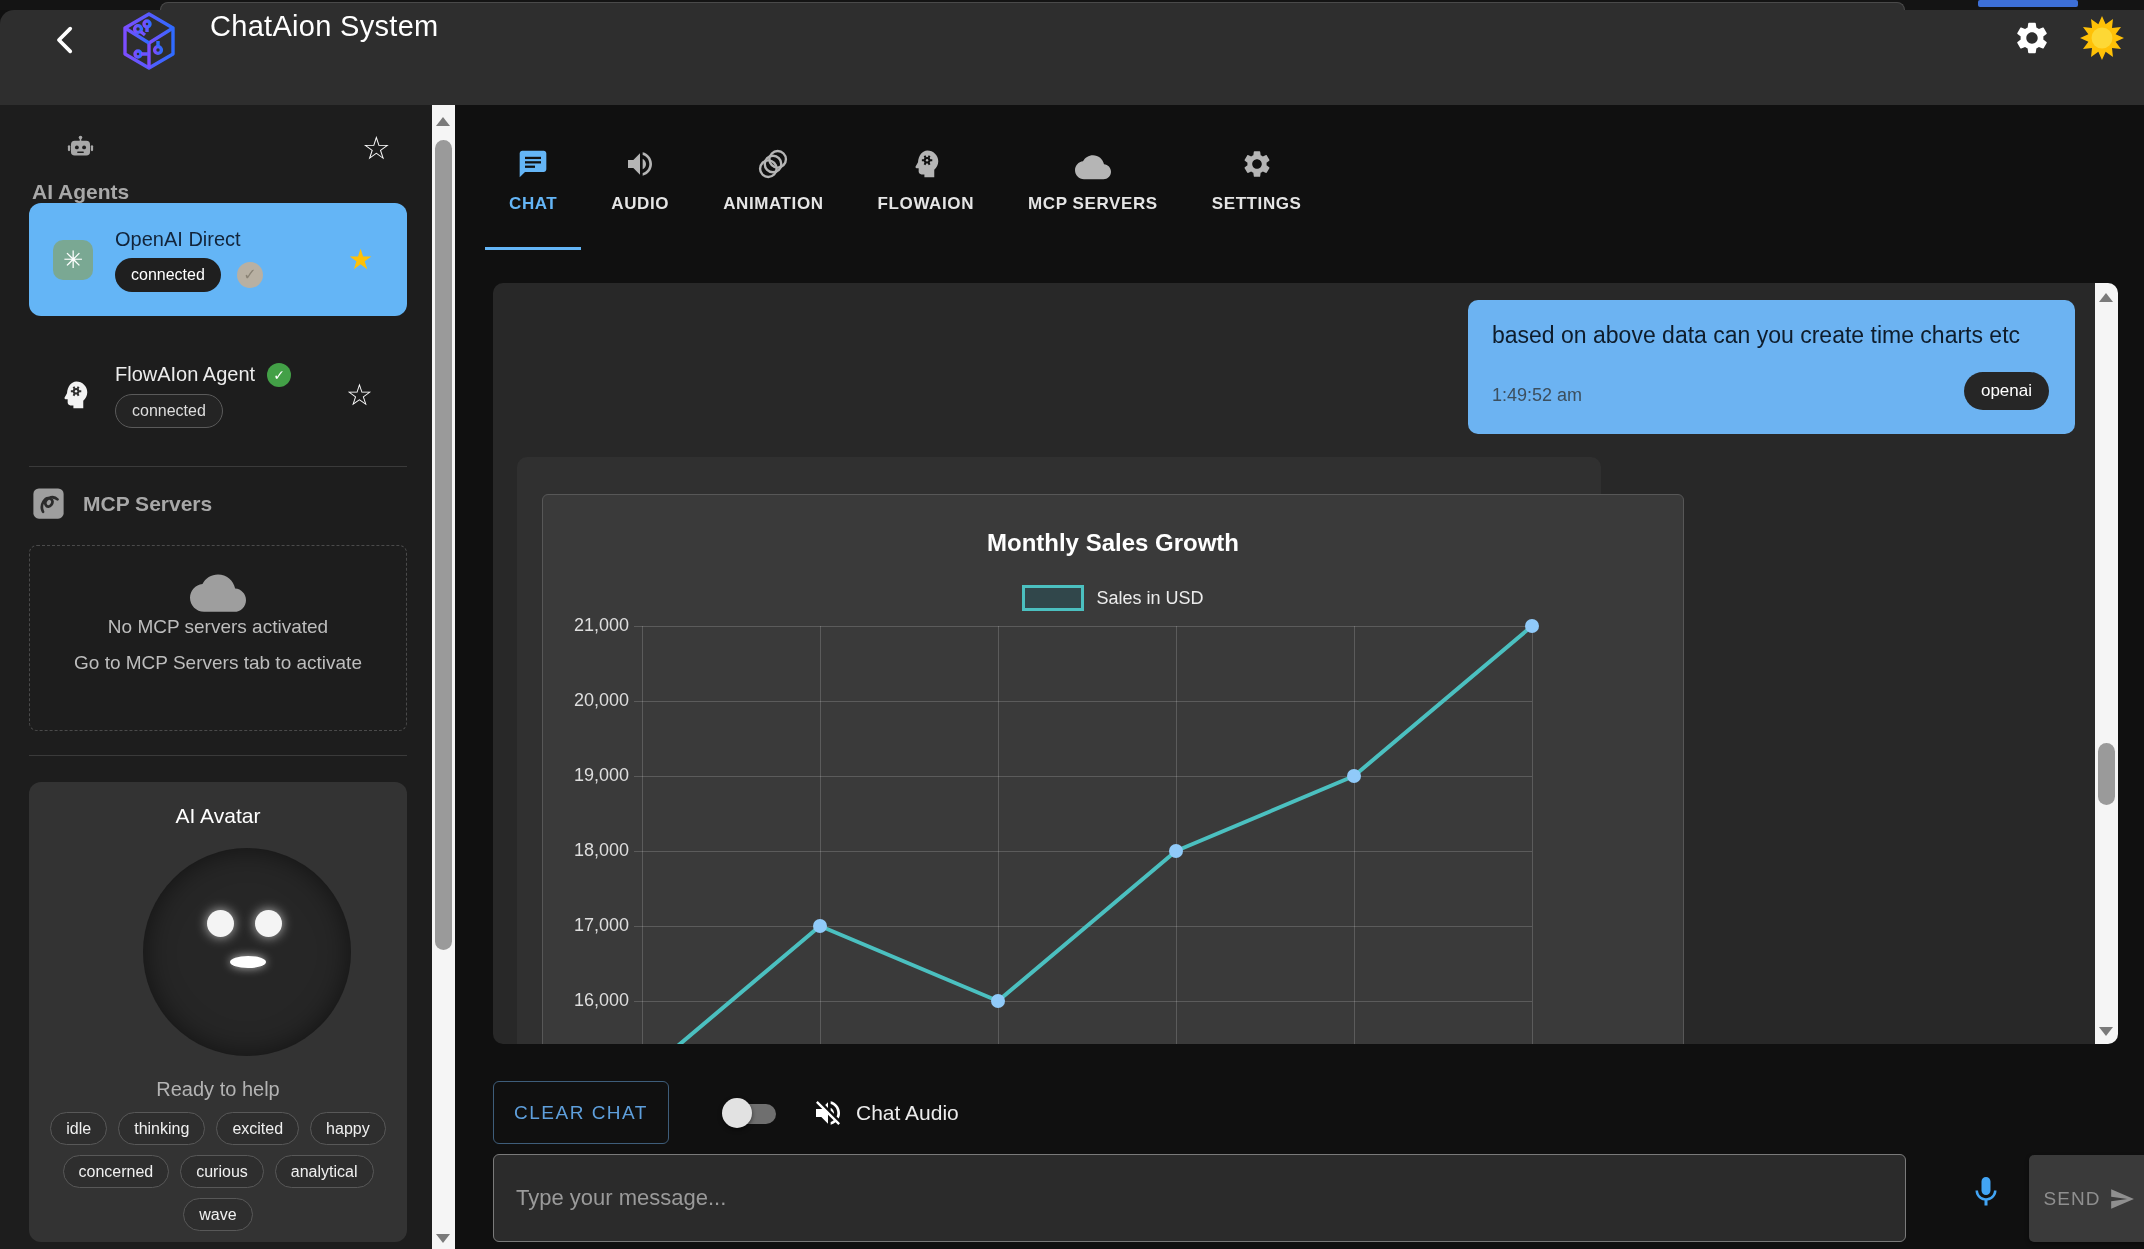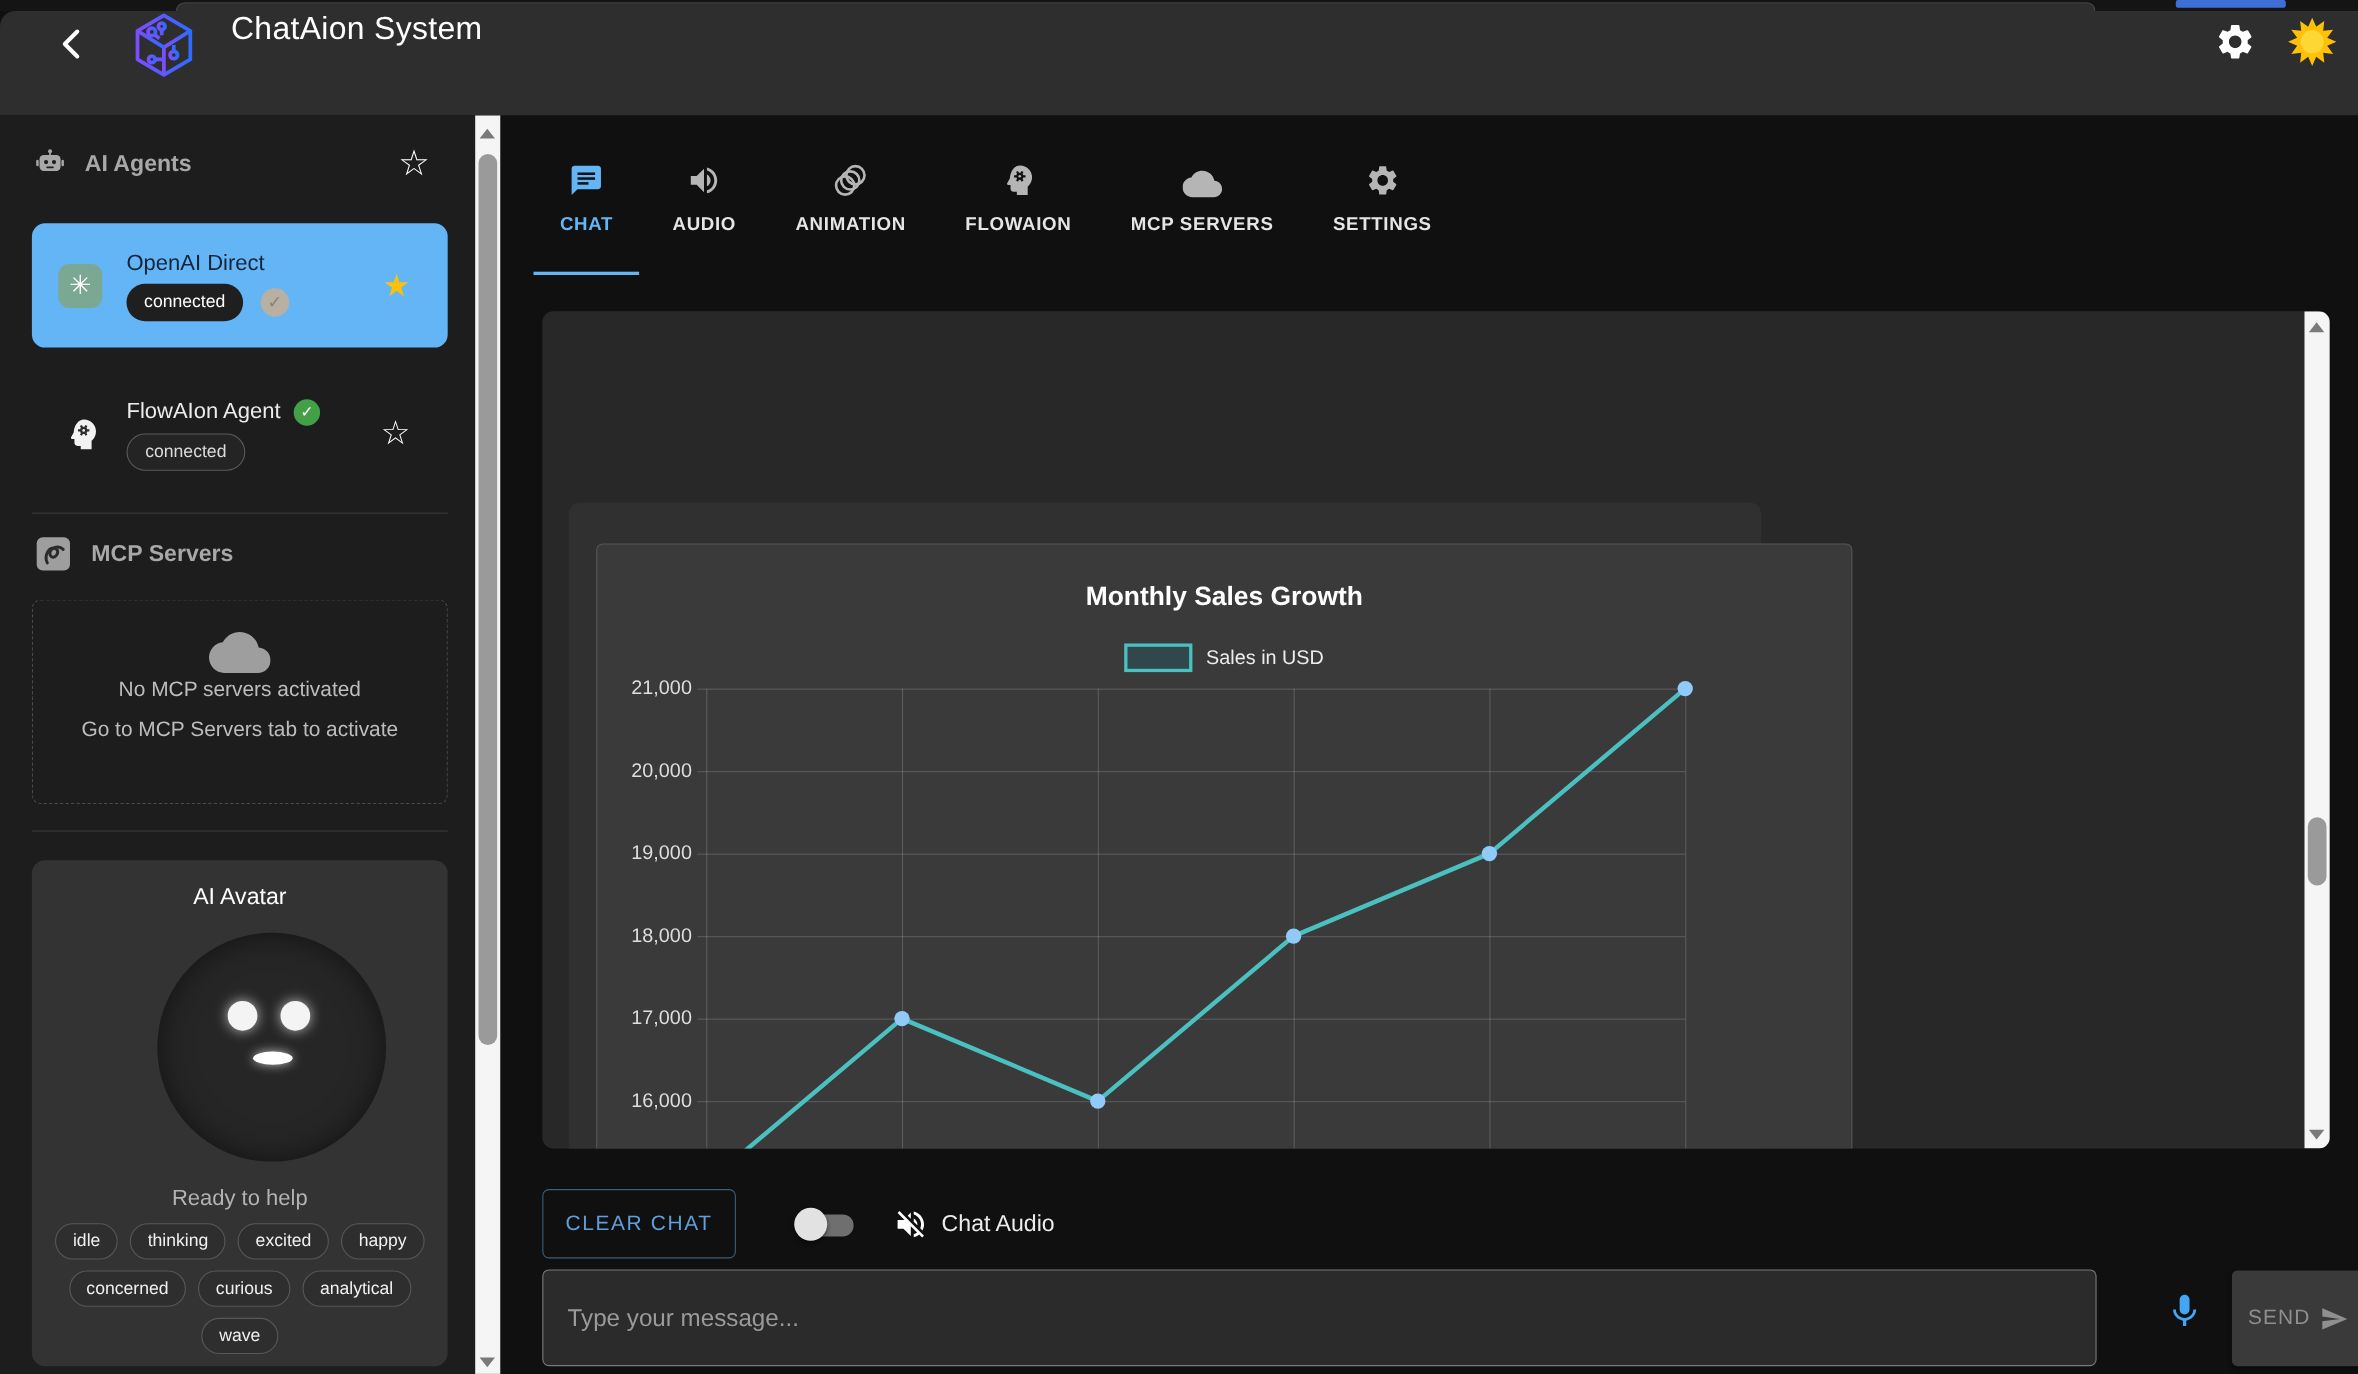--- a/index.html
+++ b/index.html
@@ -145,21 +145,21 @@
     <div class="hicon">
       <svg width="46" height="46" viewBox="0 0 44 44">
         <polygon fill="#ffc107" points="22,1 25.5,8.96 32.5,3.81 31.55,12.45 40.19,11.5 35.04,18.51 43,22 35.04,25.49 40.19,32.5 31.55,31.55 32.5,40.19 25.49,35.04 22,43 18.51,35.04 11.5,40.19 12.45,31.55 3.81,32.5 8.96,25.49 1,22 8.96,18.51 3.81,11.5 12.45,12.45 11.5,3.81 18.51,8.96"></polygon>
         <circle cx="22" cy="22" r="10" fill="#fdd835"></circle>
       </svg>
     </div>
   </header>
 
   <aside>
 
-    <div class="sec-head" style="top:30px;">
+    <div class="sec-head" style="top:30px;flex-direction:column;">
       <svg width="27" height="27" viewBox="0 0 24 24">
         <g fill="#a8a8a8">
             <circle cx="12" cy="2.2" r="1.6"></circle>
             <rect x="11.3" y="3" width="1.4" height="2.4"></rect>
             <rect x="3.5" y="5.2" width="17" height="13" rx="3.4"></rect>
             <rect x="0.8" y="9" width="2" height="5.4" rx="1"></rect>
             <rect x="21.2" y="9" width="2" height="5.4" rx="1"></rect>
           </g>
         <circle cx="8.8" cy="11" r="1.7" fill="#1d1d1d"></circle>
           <circle cx="15.2" cy="11" r="1.7" fill="#1d1d1d"></circle>
@@ -307,20 +307,25 @@
           <svg width="32" height="32" viewBox="0 0 24 24" fill="currentColor">
               <path d="M19.14,12.94c0.04-0.3,0.06-0.61,0.06-0.94c0-0.32-0.02-0.64-0.07-0.94l2.03-1.58c0.18-0.14,0.23-0.41,0.12-0.61l-1.92-3.32c-0.12-0.22-0.37-0.29-0.59-0.22l-2.39,0.96c-0.5-0.38-1.03-0.7-1.62-0.94L14.4,2.81c-0.04-0.24-0.24-0.41-0.48-0.41h-3.84c-0.24,0-0.43,0.17-0.47,0.41L9.25,5.35C8.66,5.59,8.12,5.92,7.63,6.29L5.24,5.33c-0.22-0.08-0.47,0-0.59,0.22L2.74,8.87C2.62,9.08,2.66,9.34,2.86,9.48l2.03,1.58C4.84,11.36,4.8,11.69,4.8,12s0.02,0.64,0.07,0.94l-2.03,1.58c-0.18,0.14-0.23,0.41-0.12,0.61l1.92,3.32c0.12,0.22,0.37,0.29,0.59,0.22l2.39-0.96c0.5,0.38,1.03,0.7,1.62,0.94l0.36,2.54c0.05,0.24,0.24,0.41,0.48,0.41h3.84c0.24,0,0.44-0.17,0.47-0.41l0.36-2.54c0.59-0.24,1.13-0.56,1.62-0.94l2.39,0.96c0.22,0.08,0.47,0,0.59-0.22l1.92-3.32c0.12-0.22,0.07-0.47-0.12-0.61L19.14,12.94z M12,15.6c-1.98,0-3.6-1.62-3.6-3.6s1.62-3.6,3.6-3.6s3.6,1.62,3.6,3.6S13.98,15.6,12,15.6z"></path>
             </svg>
         </span>
         <span class="tlabel">SETTINGS</span>
       </div>
     </nav>
 
     <div class="chat-panel">
 
+      <div class="bubble-user">
+        <div class="bubble-text">based on above data can you create time charts etc</div>
+        <div class="bubble-time">1:49:52 am</div>
+        <div class="bubble-agent">openai</div>
+      </div>
 
       <div class="bubble-resp">
         <div class="chart-card">
           <div class="chart-title">Monthly Sales Growth</div>
           <div class="legend">
             <div class="legend-box"></div>
             <div class="legend-label">Sales in USD</div>
           </div>
           <div id="yticks">
               <div class="ytick" style="left: 0px; top: 120px;">21,000</div>

